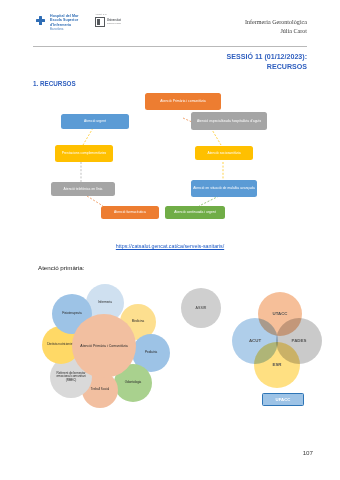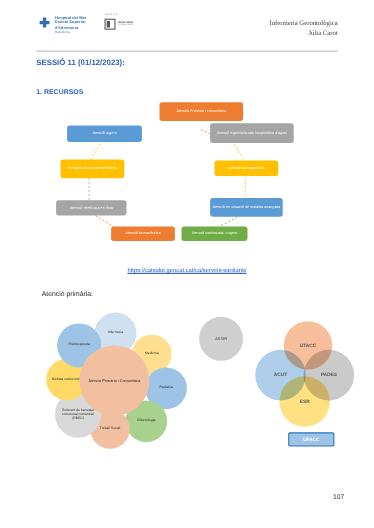--- a/index.html
+++ b/index.html
@@ -122,21 +122,21 @@
     height: 0;
     border-top: 0.7px solid #b9b9b9;
   }
 
   
   .doc-title {
     position: absolute;
     left: 33px;
     right: 33px;
     top: 52px;
-    text-align: left;
+    text-align: right;
     color: #2f5fbf;
     font-weight: bold;
     font-size: 7.1px;
     line-height: 10px;
   }
   .section-heading {
     position: absolute;
     left: 33px;
     top: 80px;
     color: #2f5fbf;
@@ -325,20 +325,21 @@
     <div class="header-right">
       <div>Infermeria Gerontològica</div>
       <div>Júlia Carot</div>
     </div>
   </div>
 
   <div class="rule"></div>
 
   <div class="doc-title">
     <div>SESSIÓ 11 (01/12/2023):</div>
+    <div>RECURSOS</div>
   </div>
 
   <div class="section-heading">1. RECURSOS</div>
 
   <div class="flow">
     <svg width="274" height="150">
       <g stroke-width="0.7" fill="none" stroke-dasharray="2,1.6">
         <line x1="90" y1="28" x2="72" y2="36" stroke="#ed7d31"></line>
         <line x1="150" y1="28" x2="168" y2="36" stroke="#ed7d31"></line>
         <line x1="60" y1="38" x2="50" y2="55" stroke="#ffc000"></line>

